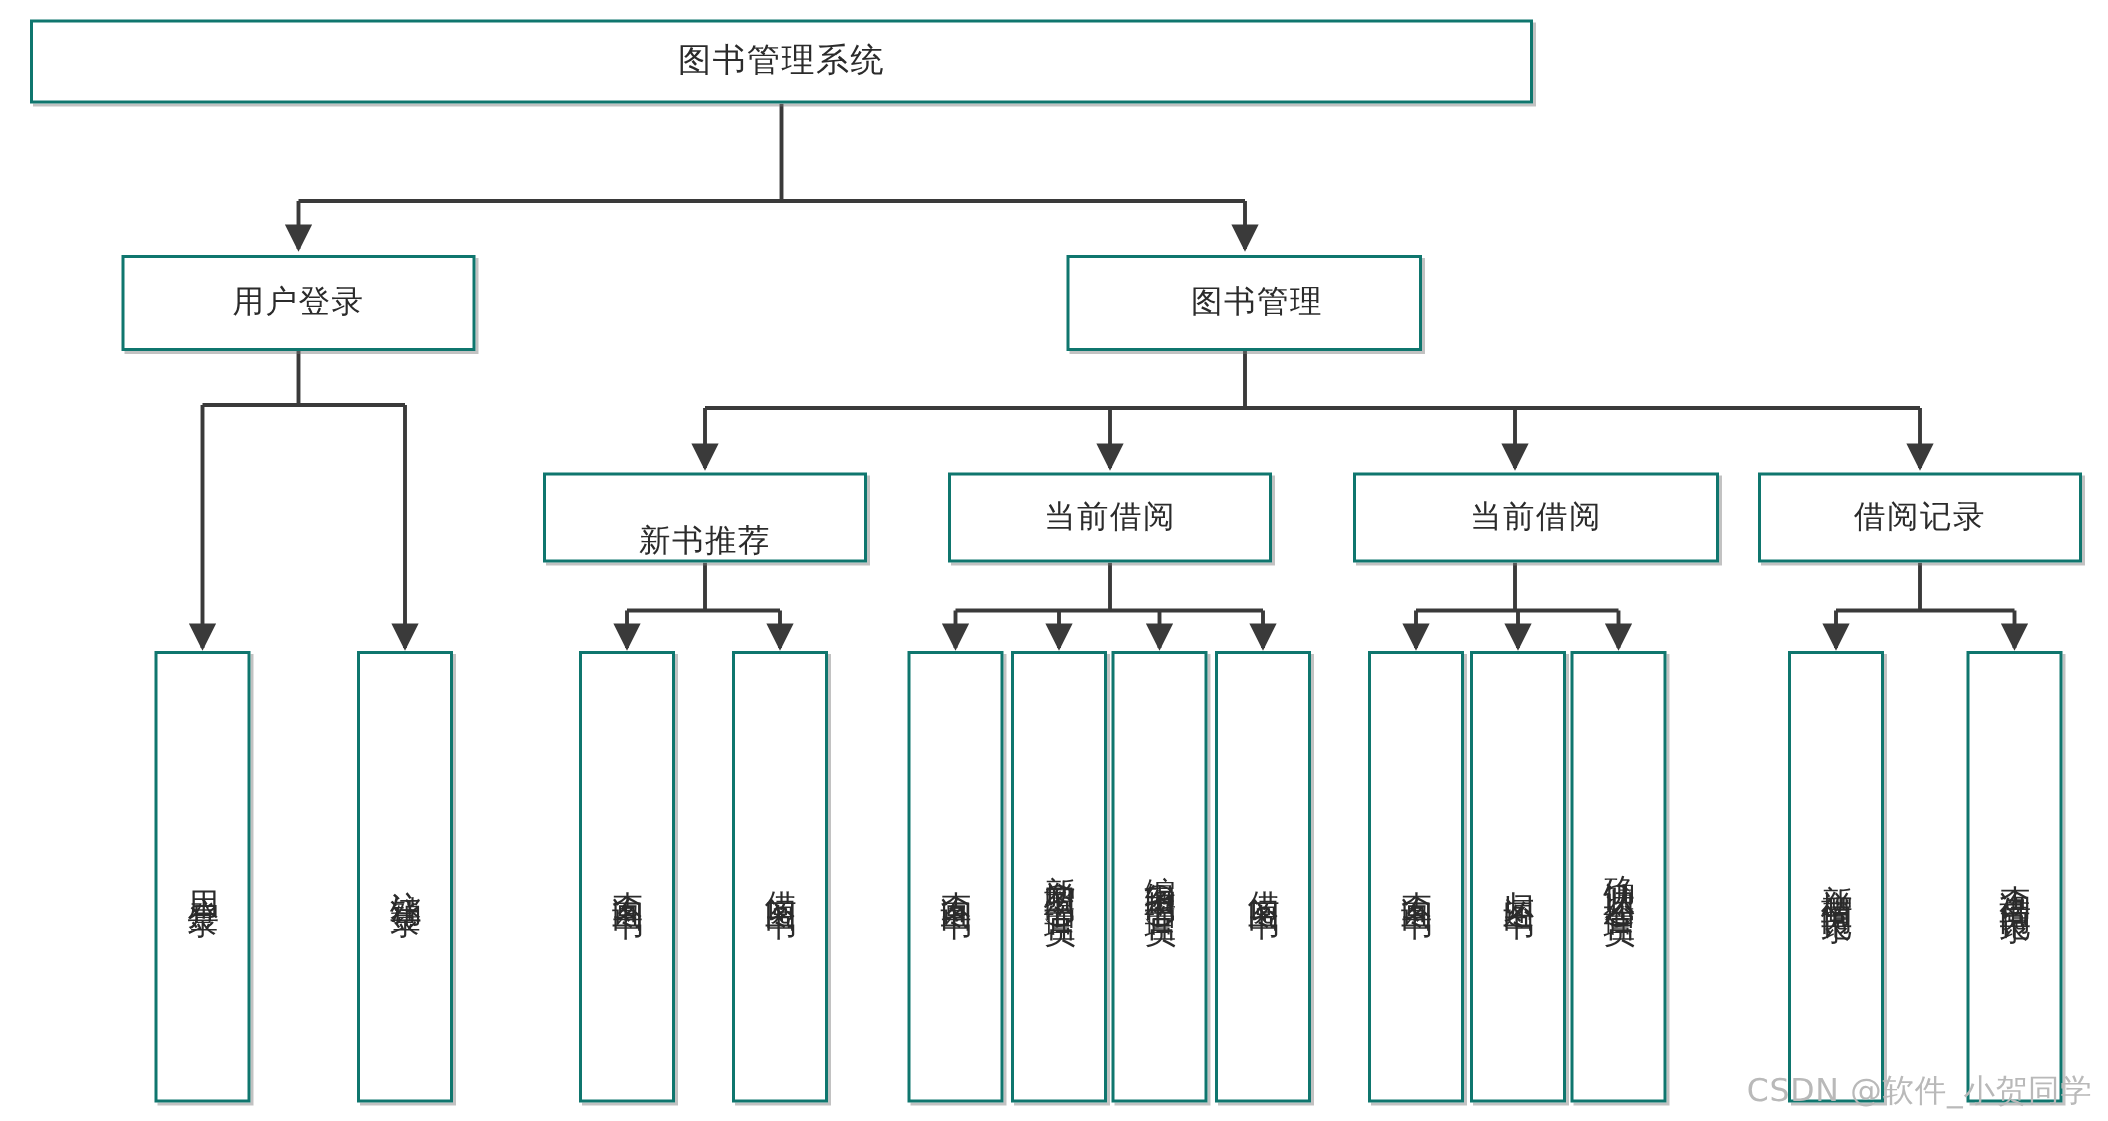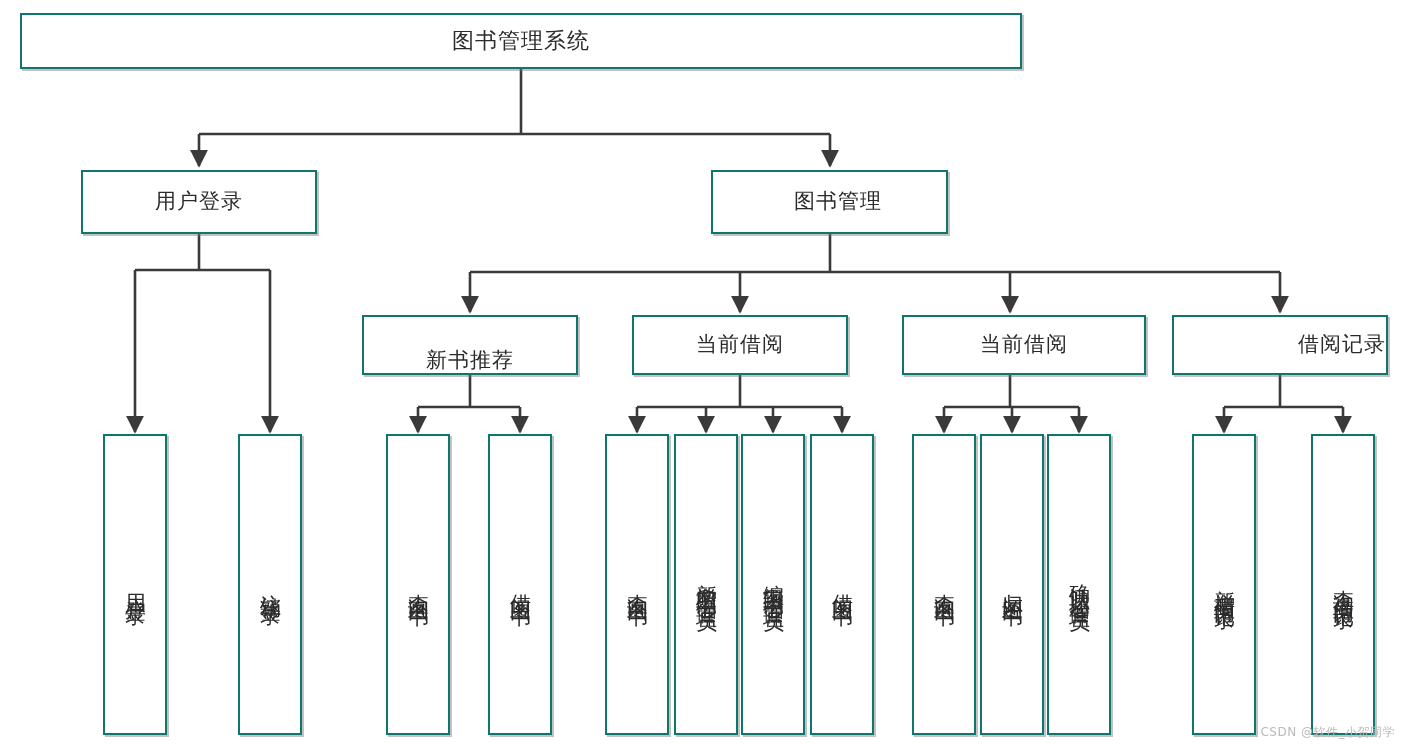--- a/index.html
+++ b/index.html
@@ -60,21 +60,21 @@
   .node-v .vtext {
     writing-mode: vertical-rl;
     text-orientation: upright;
     letter-spacing: 4px;
     display: block;
   }
   .watermark {
     position: absolute;
     right: 10px;
     bottom: 6px;
-    font-size: 12px;
+    font-size: 21px;
     color: #b9b9b9;
     white-space: nowrap;
     z-index: 5;
     letter-spacing: 0.5px;
   }
 </style>
 </head>
 <body>
 
 <div id="canvas">
@@ -142,21 +142,21 @@
 
   <div class="node node-h" style="left:362px; top:315px; width:216px; height:60px;align-items:flex-end;">
     <span>新书推荐</span>
   </div>
   <div class="node node-h" style="left:632px; top:315px; width:216px; height:60px;">
     <span>当前借阅</span>
   </div>
   <div class="node node-h" style="left:902px; top:315px; width:244px; height:60px;">
     <span>当前借阅</span>
   </div>
-  <div class="node node-h" style="left:1172px; top:315px; width:216px; height:60px;justify-content:flex-end;">
+  <div class="node node-h" style="left:1172px; top:315px; width:216px; height:60px;">
     <span>借阅记录</span>
   </div>
 
   <div class="node node-v" style="left:103px; top:434px; width:64px; height:301px;">
     <span class="vtext">用户登录</span>
   </div>
   <div class="node node-v" style="left:238px; top:434px; width:64px; height:301px;">
     <span class="vtext">注销登录</span>
   </div>
 

